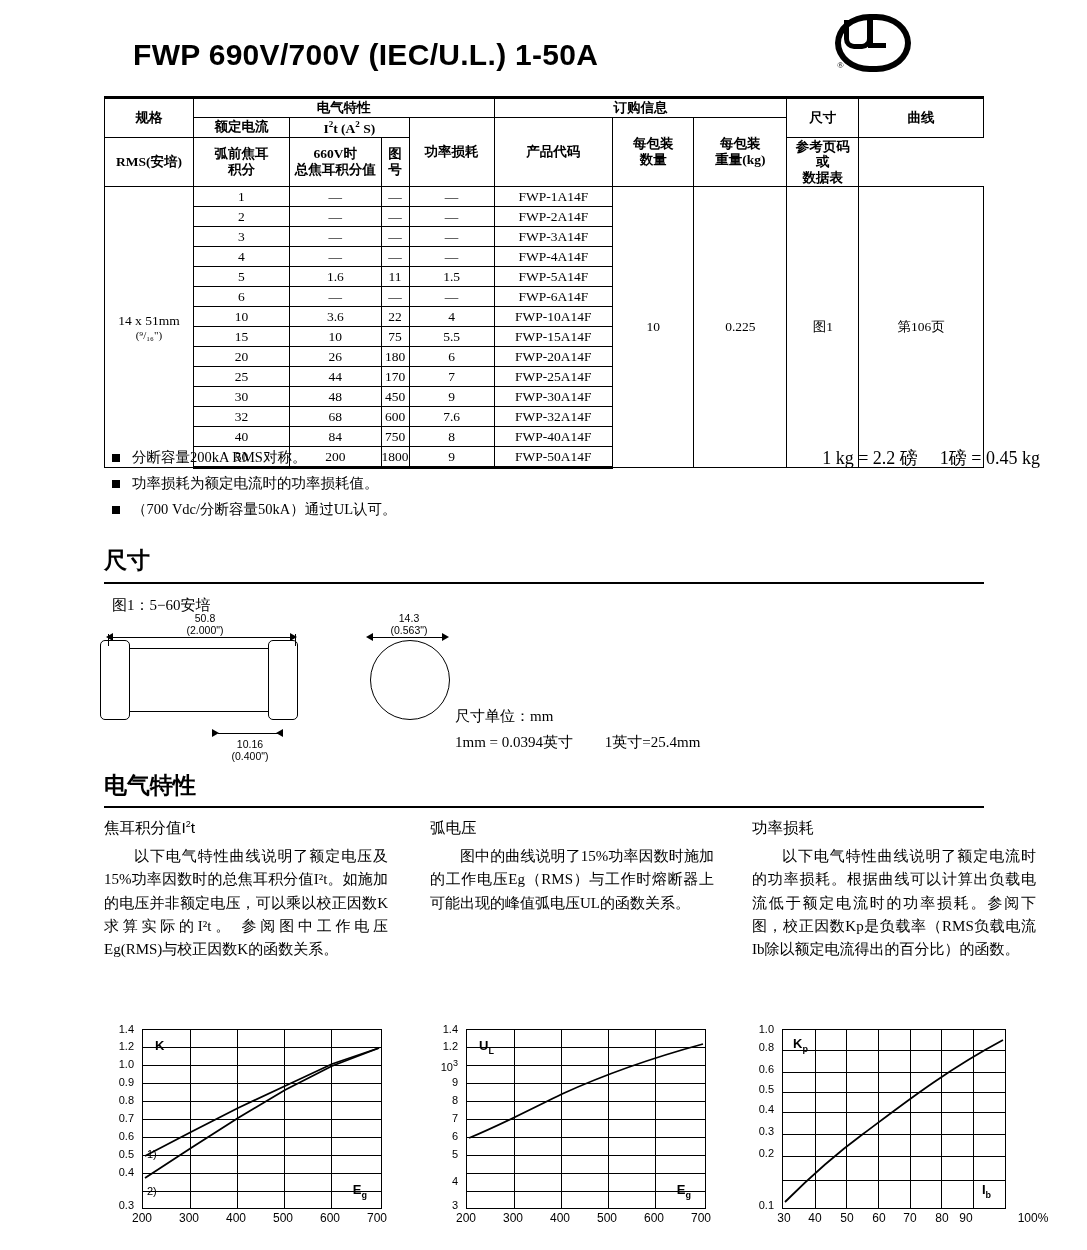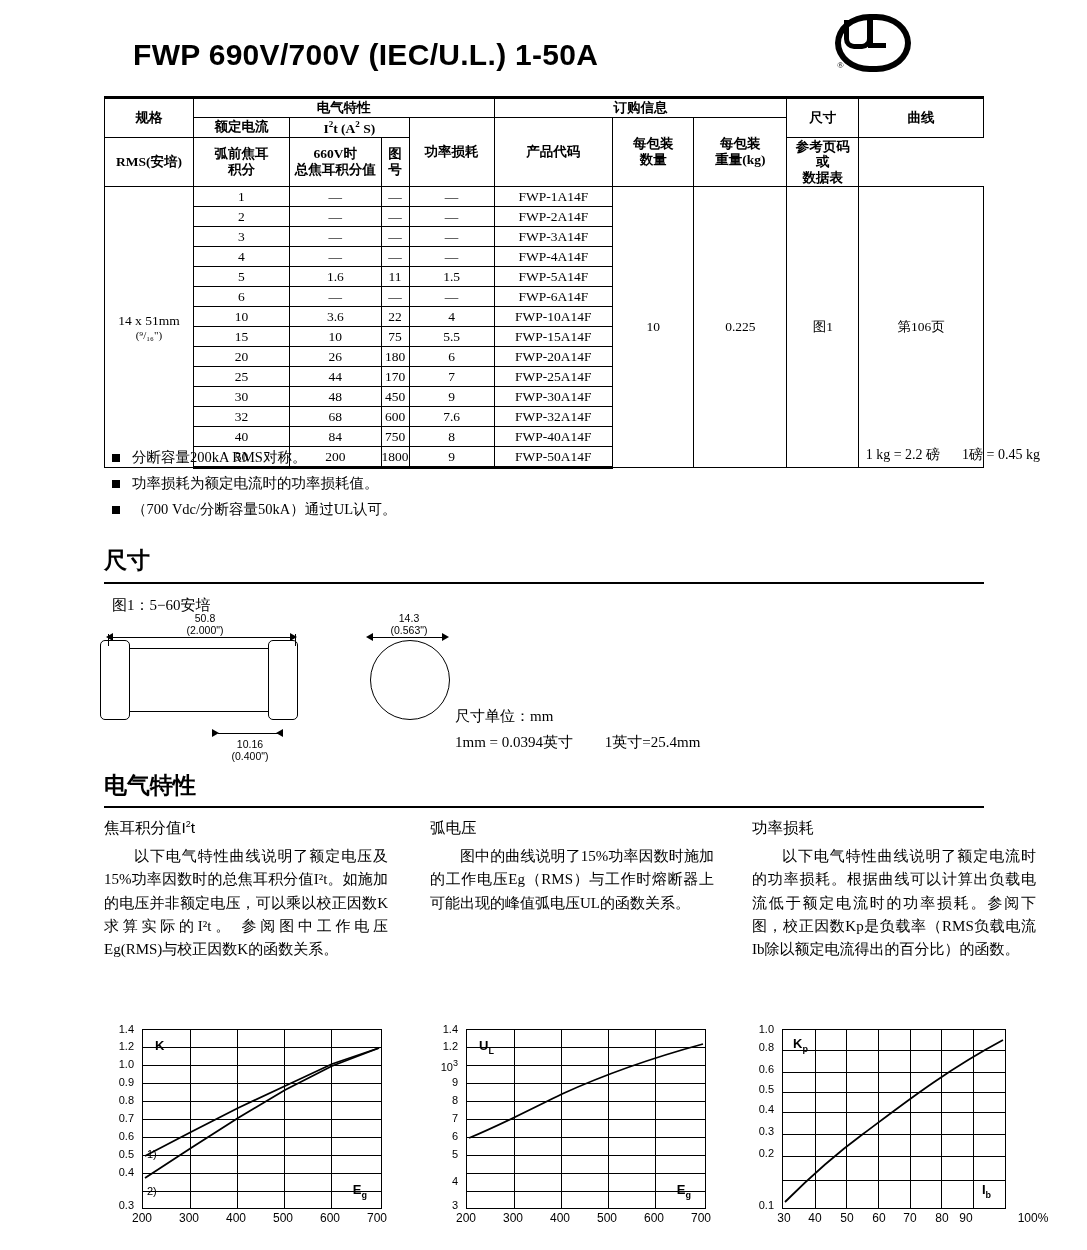--- a/index.html
+++ b/index.html
@@ -52,21 +52,21 @@
   .notes .txt{font-size:14.5px;line-height:1.25;}
   .csa{
     display:inline-block;width:26px;height:19px;border:2.5px solid #000;border-radius:50%;
     position:relative;top:5px;margin-left:6px;background:#000;
   }
   .csa span{
     color:#fff;font-size:10px;font-weight:bold;font-family:"Liberation Sans",sans-serif;
     position:absolute;left:4px;top:2px;letter-spacing:-.5px;
   }
   .csa .dot{position:absolute;right:-5px;bottom:-1px;width:5px;height:5px;background:#000;border-radius:50%;}
-  .convnote{position:absolute;right:47px;top:446px;font-size:14px;}
+  .convnote{position:absolute;right:47px;top:446px;font-size:18px;}
   .convnote i{font-style:normal;margin-left:22px;}
 
   
   .sec{position:absolute;font-family:"Liberation Sans",sans-serif;font-weight:bold;font-size:23px;}
   .secrule{position:absolute;height:1.5px;background:#000;}
 
   .fig-cap{position:absolute;left:112px;top:596px;font-size:15px;}
 
   
   .draw{position:absolute;left:100px;top:620px;width:680px;height:150px;}

